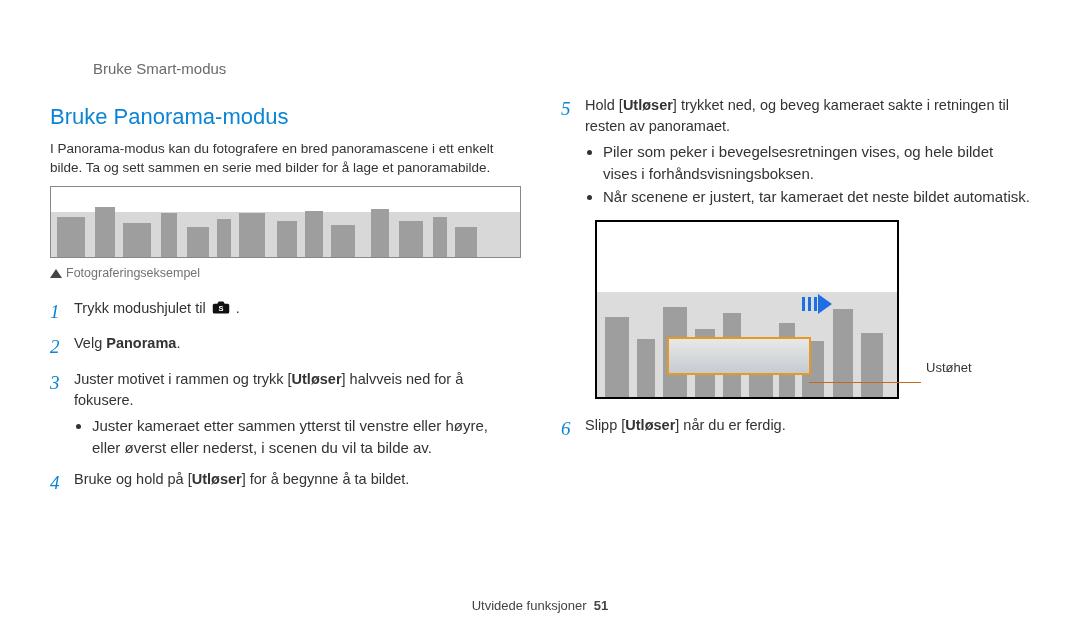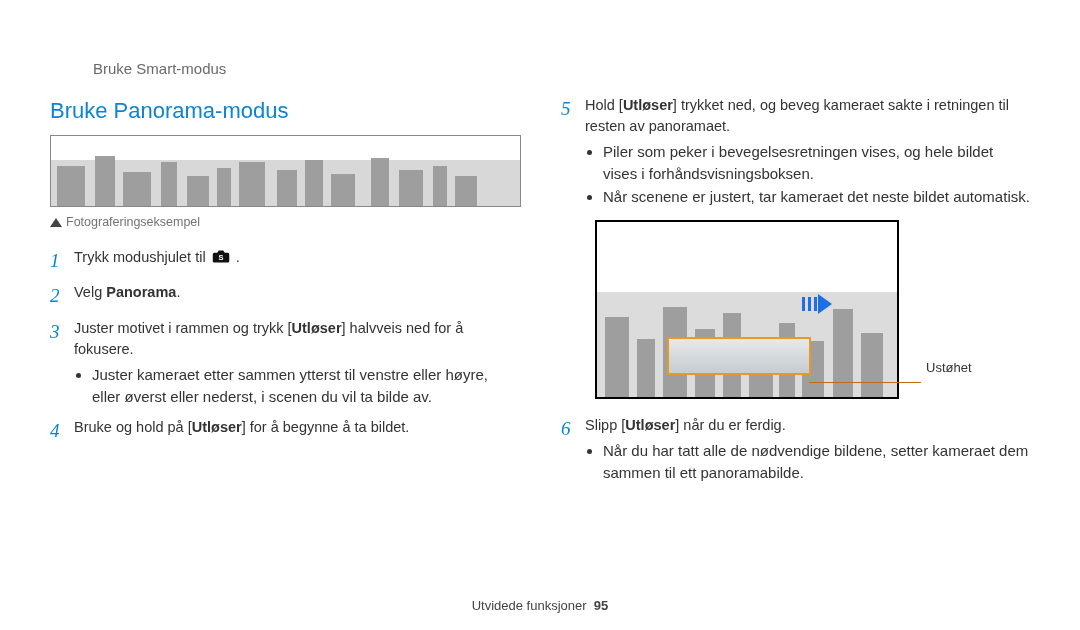--- a/index.html
+++ b/index.html
@@ -25,21 +25,21 @@
     display: flex;
     gap: 42px;
   }
   .col {
     flex: 1 1 0;
   }
   h1 {
     color: #0b84d4;
     font-size: 22px;
     font-weight: 400;
-    margin: 0 0 6px 0;
+    margin: 6px 0 6px 0;
   }
   .intro {
     font-size: 13.5px;
     color: #333;
     margin-bottom: 8px;
   }
 
   
   .pano-strip {
     width: 100%;
@@ -163,20 +163,21 @@
 </style>
 </head>
 <body>
 
 <div class="header">Bruke Smart-modus</div>
 
 <div class="columns">
 
   <div class="col">
     <h1>Bruke Panorama-modus</h1>
+    <div class="intro">I Panorama-modus kan du fotografere en bred panoramascene i ett enkelt bilde. Ta og sett sammen en serie med bilder for å lage et panoramabilde.</div>
 
     <div class="pano-strip">
       <div class="bld" style="left:6px;width:28px;height:40px;"></div>
       <div class="bld" style="left:44px;width:20px;height:50px;"></div>
       <div class="bld" style="left:72px;width:28px;height:34px;"></div>
       <div class="bld" style="left:110px;width:16px;height:44px;"></div>
       <div class="bld" style="left:136px;width:22px;height:30px;"></div>
       <div class="bld" style="left:166px;width:14px;height:38px;"></div>
       <div class="bld" style="left:188px;width:26px;height:44px;"></div>
       <div class="bld" style="left:226px;width:20px;height:36px;"></div>
@@ -257,24 +258,21 @@
       <div class="sel"></div>
     </div>
     <div class="leader" style="top:287px;left:248px;width:112px;"></div>
     <div class="label-right" style="top:264px;left:365px;">Ustøhet</div>
 
     <ol class="steps">
       <li>
         <span class="num">6</span>
         <span class="body">
           <span>Slipp [</span><span class="bold">Utløser</span><span>] når du er ferdig.</span>
-          <ul class="sub">
-              <li>Når du har tatt alle de nødvendige bildene, setter kameraet dem sammen til ett panoramabilde.</li>
-            </ul>
         </span>
       </li>
     </ol>
   </div>
 </div>
 
 <div class="footer">
-  <span>Utvidede funksjoner</span>&nbsp;&nbsp;<span class="pg">95</span>
+  <span>Utvidede funksjoner</span>&nbsp;&nbsp;<span class="pg">51</span>
 </div>
 
 </body></html>

